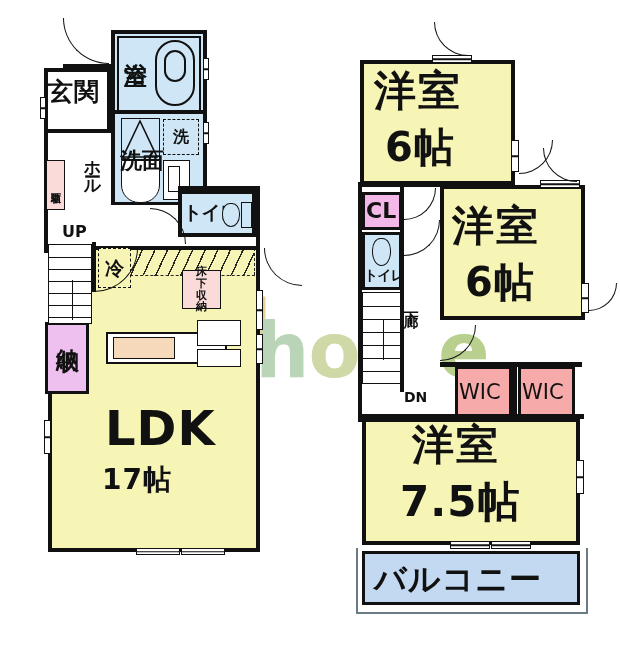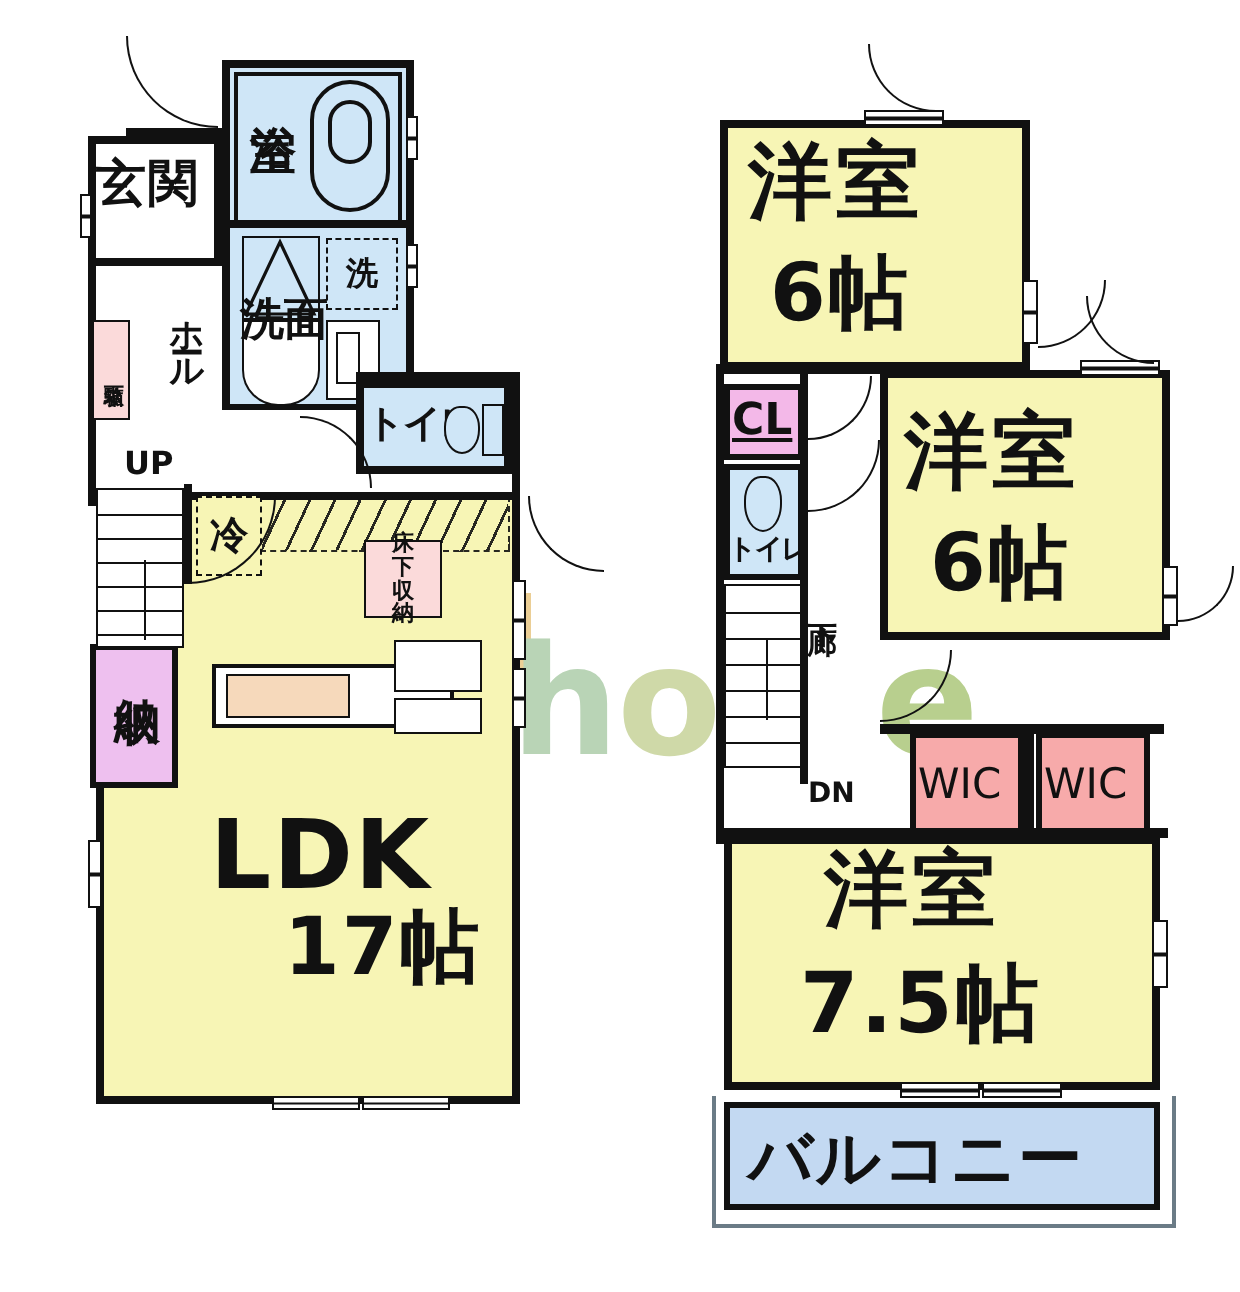--- a/index.html
+++ b/index.html
@@ -155,21 +155,21 @@
 
     <div class="room fill-blue" style="left:178px;top:190px;width:78px;height:47px;border:4px solid #111;box-sizing:border-box;"></div>
     <div class="lbl" style="left:183px;top:203px;font-size:19px;letter-spacing:-1px;">トイレ</div>
     <div class="toiletbowl" style="left:222px;top:203px;width:18px;height:24px;"></div>
     <div class="tank" style="left:241px;top:202px;width:11px;height:26px;"></div>
 
     <div class="swing sw-tr" style="left:150px;top:208px;width:36px;height:36px;"></div>
 
     <div class="room fill-yellow" style="left:48px;top:246px;width:212px;height:306px;border:4px solid #111;box-sizing:border-box;"></div>
     <div class="lbl" style="left:105px;top:404px;font-size:48px;letter-spacing:1px;">LDK</div>
-    <div class="lbl" style="left:102px;top:454px;font-size:40px;letter-spacing:1px;margin-left:40px;">17帖</div>
+    <div class="lbl" style="left:102px;top:466px;font-size:28px;letter-spacing:1px;">17帖</div>
 
     <div class="hatch" style="left:130px;top:248px;width:125px;height:28px;opacity:.9;"></div>
 
     <div class="chip dashed" style="left:98px;top:248px;width:33px;height:40px;font-size:19px;background:#f7f5b5;">
       <span>冷</span>
     </div>
 
     <div class="chip solid fill-lightpink" style="left:182px;top:270px;width:39px;height:39px;font-size:11px;line-height:1.05;">
       <span style="display:block;width:20px;">床下収納</span>
     </div>
@@ -230,21 +230,21 @@
     <div class="sash" style="left:540px;top:180px;width:40px;height:8px;"></div>
     <div class="swing sw-bl" style="left:543px;top:148px;width:34px;height:34px;"></div>
 
     <div class="sash" style="left:581px;top:283px;width:8px;height:30px;"></div>
     <div class="swing sw-br" style="left:589px;top:283px;width:28px;height:28px;"></div>
 
     <div class="swing sw-br" style="left:404px;top:220px;width:36px;height:36px;"></div>
     <div class="swing sw-br" style="left:404px;top:188px;width:32px;height:32px;"></div>
 
     <div class="room fill-magenta" style="left:362px;top:192px;width:40px;height:38px;border:3px solid #111;box-sizing:border-box;"></div>
-    <div class="lbl" style="left:366px;top:200px;font-size:22px;text-decoration:underline;">CL</div>
+    <div class="lbl" style="left:366px;top:200px;font-size:22px;">CL</div>
 
     <div class="room fill-blue" style="left:362px;top:232px;width:40px;height:58px;border:3px solid #111;box-sizing:border-box;"></div>
     <div class="toiletbowl" style="left:372px;top:238px;width:19px;height:28px;"></div>
     <div class="lbl" style="left:364px;top:268px;font-size:14px;letter-spacing:-1px;">トイレ</div>
 
     <div class="room fill-white" style="left:402px;top:290px;width:38px;height:100px;"></div>
     <div class="lbl v" style="left:403px;top:300px;font-size:15px;">廊下</div>
     <div class="swing sw-br" style="left:440px;top:325px;width:36px;height:36px;"></div>
 
     <div class="stair" style="left:362px;top:292px;width:42px;height:92px;">

